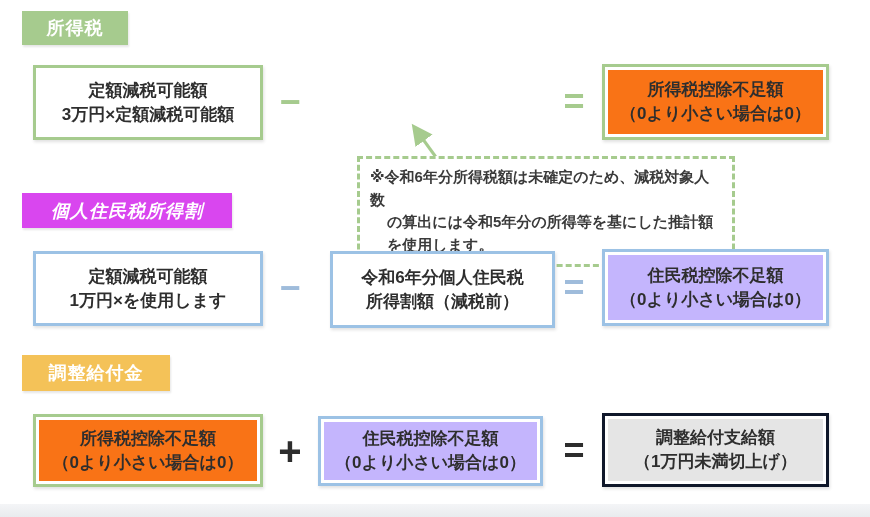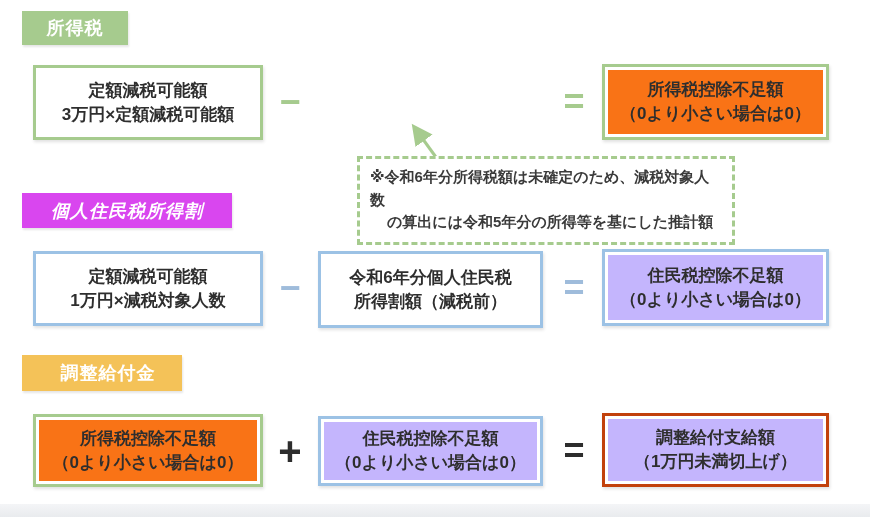--- a/index.html
+++ b/index.html
@@ -18,21 +18,21 @@
   .fbox{
     position:absolute;background:#ffffff;display:flex;flex-direction:column;
     align-items:center;justify-content:center;text-align:right;
     font-weight:bold;color:#2e2e2e;font-size:17px;line-height:1.4;
     box-shadow:1px 2px 3px rgba(0,0,0,0.12);
   }
   .fbox.outline-green{border:3px solid #a6cb8e;}
   .fbox.outline-blue{border:3px solid #9cc2e5;}
   .fbox.fill-green{border:3px solid #a6cb8e;background:#f97316;box-shadow:inset 0 0 0 3px #ffffff,1px 2px 3px rgba(0,0,0,0.12);}
   .fbox.fill-blue{border:3px solid #9cc2e5;background:#c4b5fd;box-shadow:inset 0 0 0 3px #ffffff,1px 2px 3px rgba(0,0,0,0.12);}
-  .fbox.fill-yellow{border:3px solid #c2410c;background:#c4b5fd;box-shadow:inset 0 0 0 3px #ffffff,1px 2px 3px rgba(0,0,0,0.12);}
+  .fbox.fill-yellow{border:3px solid #0f172a;background:#e5e5e5;box-shadow:inset 0 0 0 3px #ffffff,1px 2px 3px rgba(0,0,0,0.12);}
   .op{
     position:absolute;width:44px;height:44px;display:flex;align-items:center;justify-content:center;
     font-weight:bold;font-size:36px;line-height:44px;
   }
   .op.green{color:#a6cb8e;}
   .op.blue{color:#9fbcdb;}
   .op.dark{color:#2d2d2d;}
   .note{
     position:absolute;left:357px;top:156px;width:378px;box-sizing:border-box;
     border:3px dashed #a6cb8e;background:#ffffff;padding:7px 10px 8px 10px;
@@ -72,44 +72,45 @@
       <marker id="ah" markerWidth="8" markerHeight="8" refX="4" refY="3.5" orient="auto">
         <path d="M0,0 L7,3.5 L0,7 Z" fill="#a6cb8e"></path>
       </marker>
     </defs>
     <line x1="438" y1="160" x2="417" y2="131" stroke="#a6cb8e" stroke-width="3" marker-end="url(#ah)"></line>
   </svg>
 
   <div class="note">
     <div>※令和6年分所得税額は未確定のため、減税対象人数</div>
     <div class="cont">の算出には令和5年分の所得等を基にした推計額</div>
+    <div class="cont">を使用します。</div>
   </div>
 
   <div class="pill blue" style="left:22px;top:193px;width:210px;height:35px;">個人住民税所得割</div>
 
   <div class="fbox outline-blue" style="left:33px;top:251px;width:230px;height:75px;box-sizing:border-box;">
     <div>定額減税可能額</div>
-    <div>1万円×減税対象人数</div>
+    <div>1万円×を使用します</div>
   </div>
 
   <div class="op blue" style="left:268px;top:266px;">−</div>
 
-  <div class="fbox outline-blue" style="left:318px;top:251px;width:225px;height:77px;box-sizing:border-box;">
+  <div class="fbox outline-blue" style="left:330px;top:251px;width:225px;height:77px;box-sizing:border-box;">
     <div>令和6年分個人住民税</div>
     <div>所得割額（減税前）</div>
   </div>
 
   <div class="op blue" style="left:552px;top:266px;">=</div>
 
   <div class="fbox fill-blue" style="left:602px;top:249px;width:227px;height:77px;box-sizing:border-box;">
     <div>住民税控除不足額</div>
     <div>（0より小さい場合は0）</div>
   </div>
 
-  <div class="pill yellow" style="left:22px;top:355px;width:148px;height:36px;padding-left:12px;">調整給付金</div>
+  <div class="pill yellow" style="left:22px;top:355px;width:148px;height:36px;">調整給付金</div>
 
   <div class="fbox fill-green" style="left:33px;top:414px;width:230px;height:73px;box-sizing:border-box;">
     <div>所得税控除不足額</div>
     <div>（0より小さい場合は0）</div>
   </div>
 
   <div class="op dark" style="left:268px;top:429px;font-size:40px;">+</div>
 
   <div class="fbox fill-blue" style="left:318px;top:416px;width:225px;height:70px;box-sizing:border-box;">
     <div>住民税控除不足額</div>

